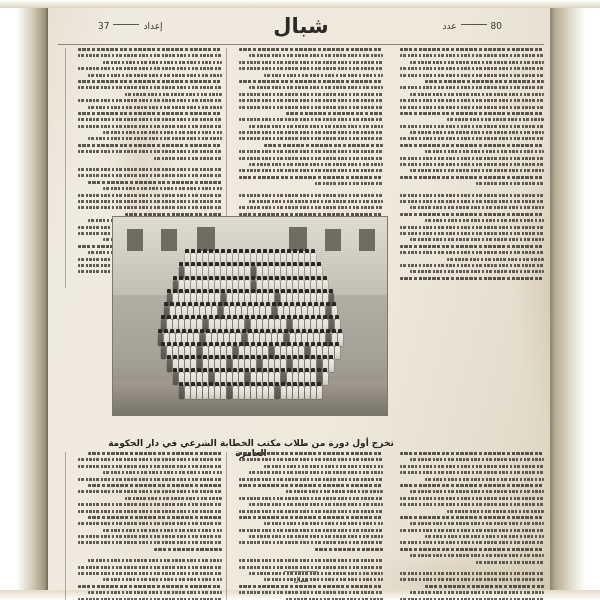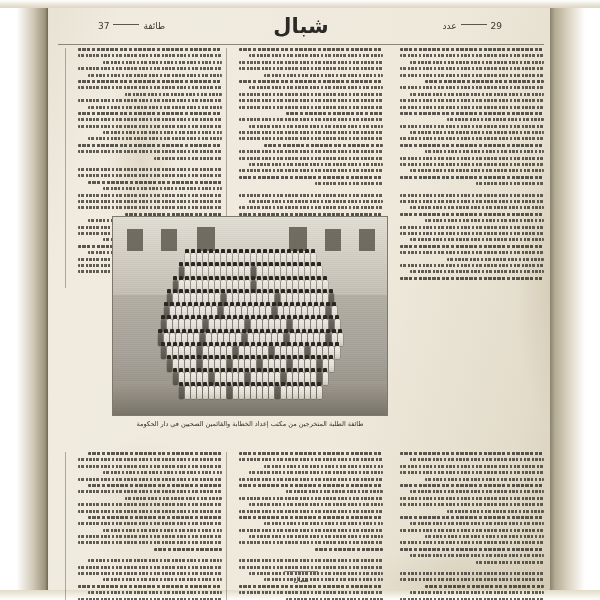--- a/index.html
+++ b/index.html
@@ -321,24 +321,24 @@
   </div>
 
   <div class="gutter-left"></div>
   <div class="gutter-right"></div>
   <div class="edge-top"></div>
   <div class="edge-bottom"></div>
 
   <div class="masthead">
     <div class="journal-title">شبال</div>
     <div class="folio right">
-      <span>29</span><span class="dash"></span><span>عدد</span>
+      <span>80</span><span class="dash"></span><span>عدد</span>
     </div>
     <div class="folio left">
-      <span>طائفة</span><span class="dash"></span><span>37</span>
+      <span>إعداد</span><span class="dash"></span><span>37</span>
     </div>
   </div>
   <div class="rule top"></div>
 
   <div class="cols">
     <div class="col">
       <div class="tblock">
           <div class="tline w95 dense"></div>
           <div class="tline w95"></div>
           <div class="tline w88"></div>
@@ -795,21 +795,21 @@
             <div class="fig"></div>
             <div class="fig"></div>
             <div class="fig"></div>
             <div class="fig"></div>
           </div>
         </div>
       <div class="photo-noise"></div>
     </div>
   </div>
 
-  <div class="caption">طائفة الطلبة المتخرجين من مكتب إعداد الخطابة والقائمين الصحيين في دار الحكومة</div>
+  <div class="section-head">تخرج أول دورة من طلاب مكتب الخطابة الشرعي في دار الحكومة العامرة</div>
 
   <div class="cols-lower">
     <div class="col">
       <div class="tblock">
           <div class="tline w95 dense"></div>
           <div class="tline w88"></div>
           <div class="tline w95"></div>
           <div class="tline w95"></div>
           <div class="tline w78"></div>
           <div class="tline w95 dense"></div>

